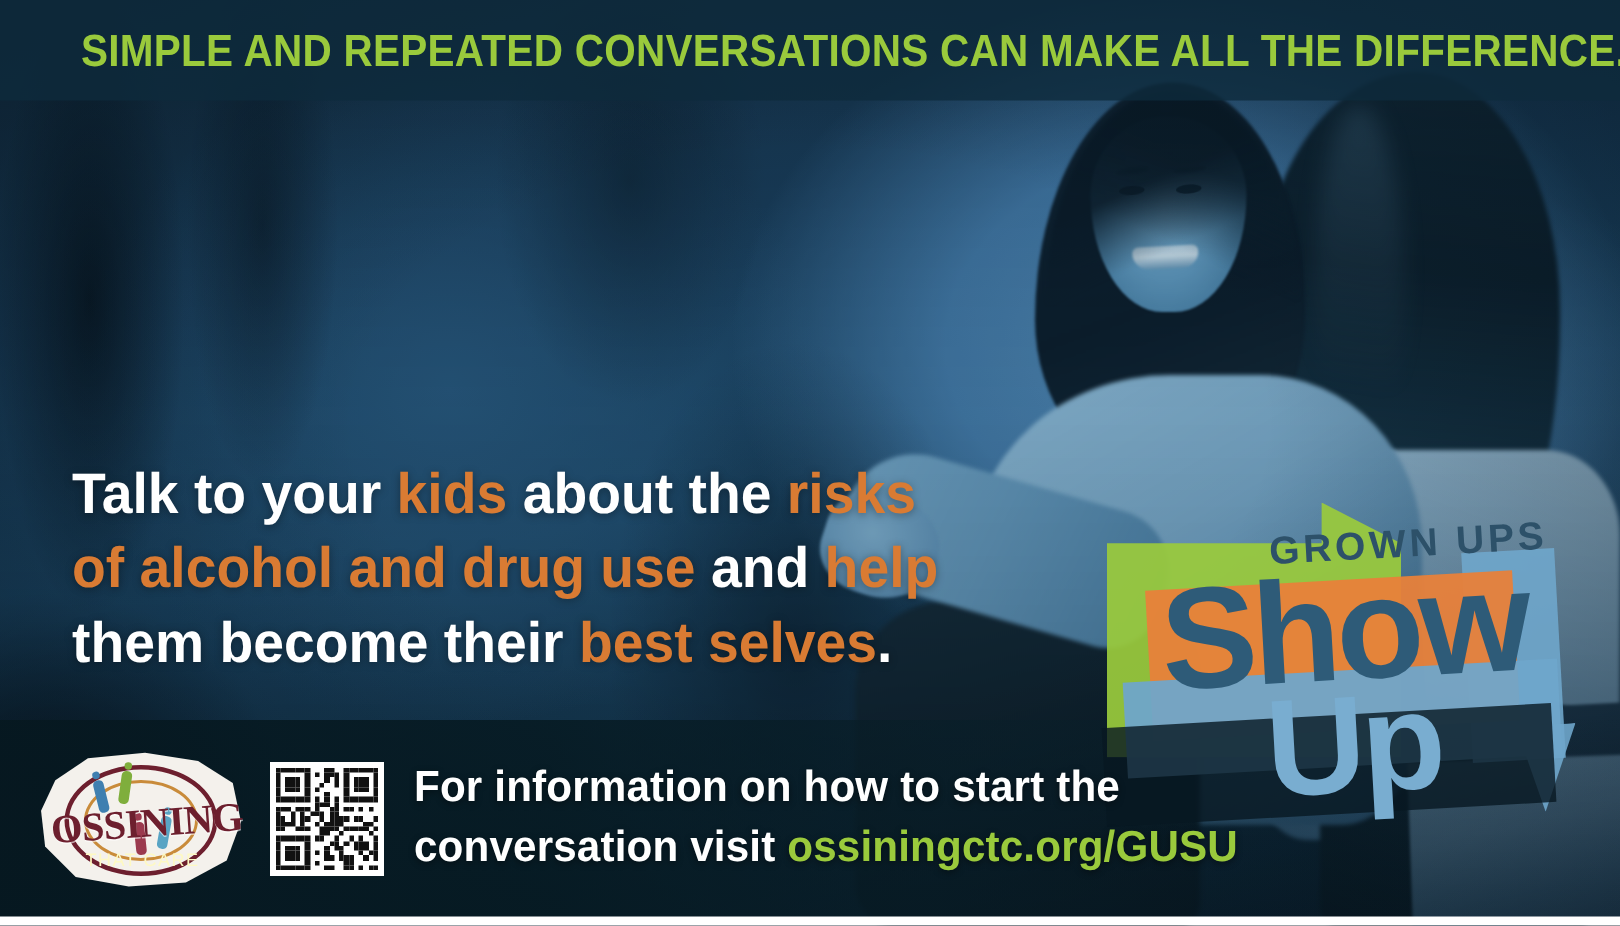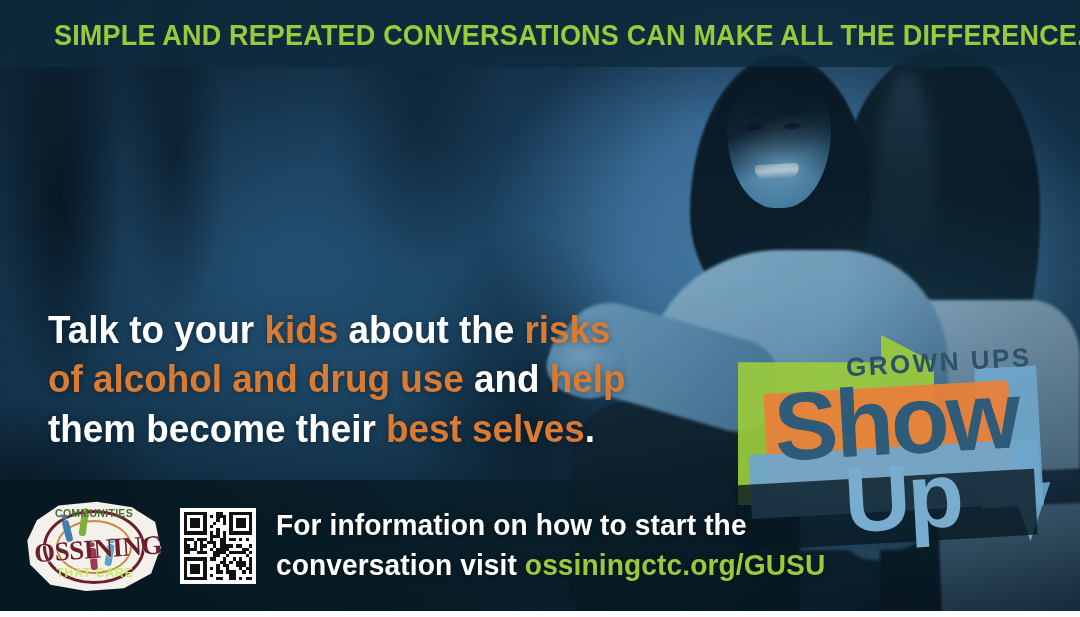--- a/index.html
+++ b/index.html
@@ -372,21 +372,21 @@
     font-weight: 700; font-size: 27px; color: #6D1F2E;
     letter-spacing: -.5px;
     transform: rotate(-4deg);
     text-shadow: 0 1px 0 rgba(255,255,255,.6);
   }
   .ctc-bottom {
     position: absolute;
     left: 22px; top: 66px; width: 94px;
     text-align: center;
     font-family: "Liberation Sans Narrow", "Liberation Sans", sans-serif;
-    font-weight: 700; font-size: 12px; color: #bef264;
+    font-weight: 400; font-size: 12px; color: #fef9c3;
     letter-spacing: 1px;
   }
   .ctc-people {
     position: absolute; left: 34px; top: 14px; width: 70px; height: 66px;
   }
   .ctc-p {
     position: absolute; width: 7px; height: 22px; border-radius: 3px;
   }
   .ctc-p::before {
     content: ""; position: absolute; left: 1px; top: -6px;
@@ -492,21 +492,20 @@
   <div class="ctc-logo">
     <div class="ctc-blob"></div>
     <div class="ctc-ring"></div>
     <div class="ctc-ring2"></div>
     <div class="ctc-people">
       <div class="ctc-p ctc-p1"></div>
       <div class="ctc-p ctc-p2"></div>
       <div class="ctc-p ctc-p3"></div>
       <div class="ctc-p ctc-p4"></div>
     </div>
-    <div class="ctc-top">COMMUNITIES</div>
     <div class="ctc-main">OSSINING</div>
     <div class="ctc-bottom">THAT CARE</div>
   </div>
 
   <div class="qr">
     <div class="qr-grid" id="qr-grid">
         <i class="on"></i>
         <i class="on"></i>
         <i class="on"></i>
         <i class="on"></i>

